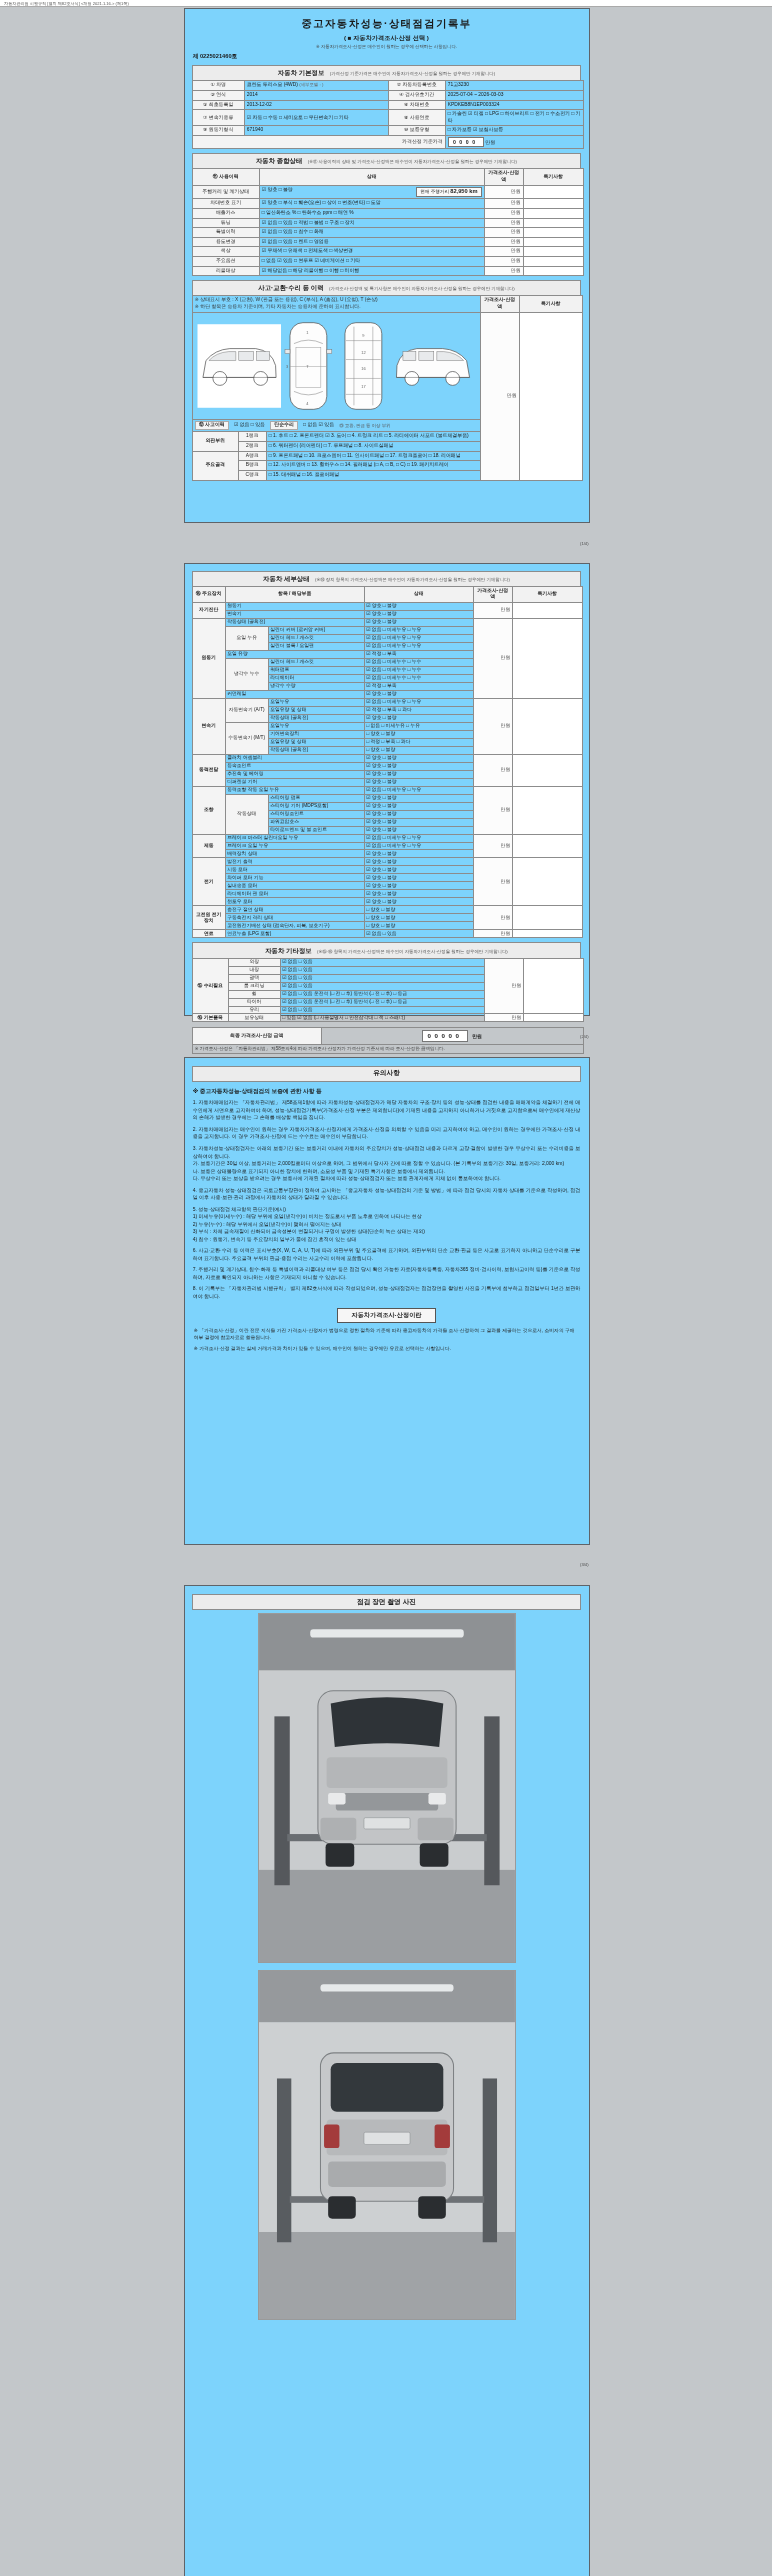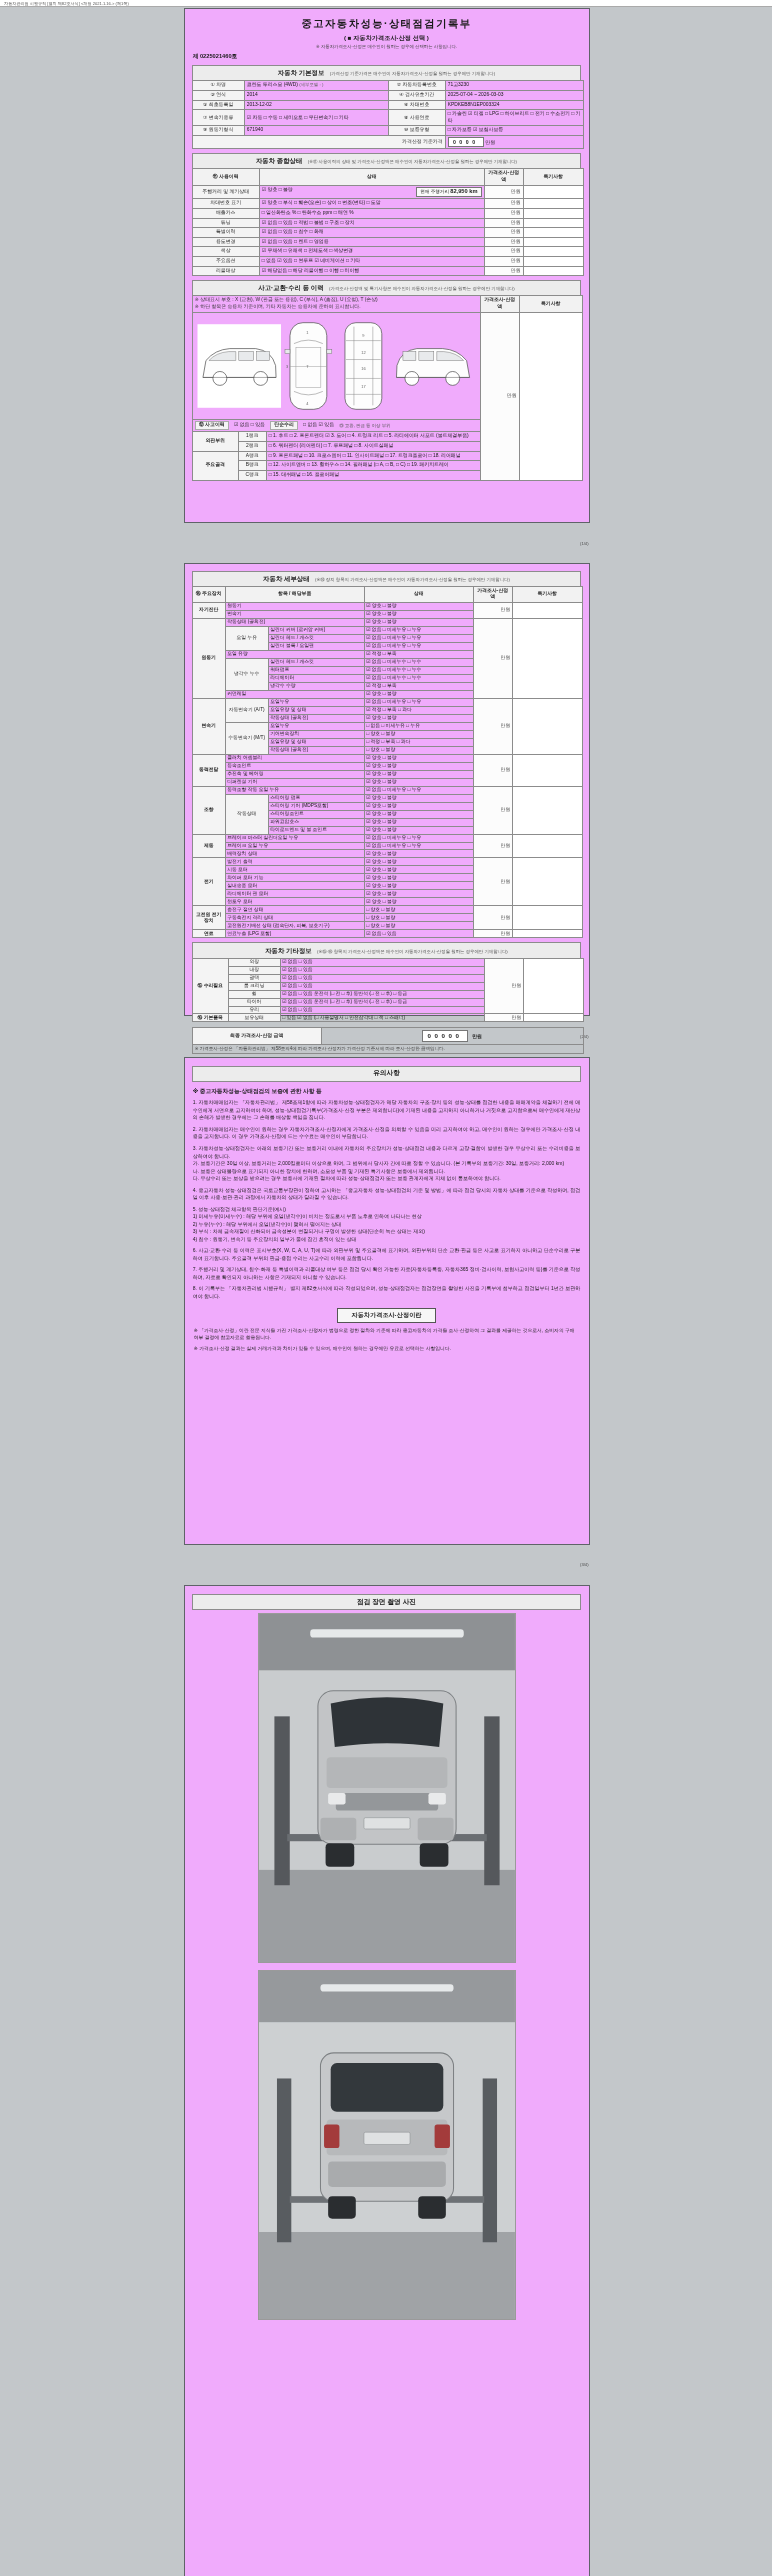--- a/index.html
+++ b/index.html
@@ -1,18 +1,18 @@
 <!DOCTYPE html>
 <html style="font-size:8.2px"><head>
 <meta charset="utf-8">
 <style>
   *{box-sizing:border-box;margin:0;padding:0}
   body{width:773px;height:2576px;background:#c3c7ca;font-family:"Liberation Sans","DejaVu Sans",sans-serif;color:#1a1a1a;overflow:hidden}
   .print-strip{width:773px;height:7.2px;background:#fff;font-size:4.1px;color:#555;padding:1px 4.1px;border-bottom:0.5px solid #aaa}
-  .sheet{width:406px;margin:17px auto;background:#f0abfc;border:0.5px solid #5f6368;padding:6.2px 7.2px;position:relative}
+  .sheet{width:406px;margin:17px auto;background:#7dd3fc;border:0.5px solid #5f6368;padding:6.2px 7.2px;position:relative}
   .p1{height:515px;margin-top:1px}
   .p2{height:453px}
   .p3{height:488px}
   .p4{height:1092px;display:flex;flex-direction:column}
   .gap{width:406px;height:6.2px;margin:0 auto;font-size:4.1px;color:#4a4a4a;text-align:right;padding:0.5px 1px}
   .doc-title{text-align:center;font-size:10.3px;font-weight:bold;letter-spacing:1.5px;margin-top:2.1px}
   .doc-sub{text-align:center;font-size:6.2px;font-weight:bold;margin-top:2.1px}
   .doc-note{text-align:center;font-size:4.4px;color:#444;margin-top:1.5px}
   .doc-no{font-size:5.7px;font-weight:bold;margin:4.1px 0 2.1px 1px}
   .sec-bar{border:0.5px solid #8c8c8c;border-bottom:none;background:#ececec;text-align:center;padding:2.1px 1px;margin-top:4.1px}

